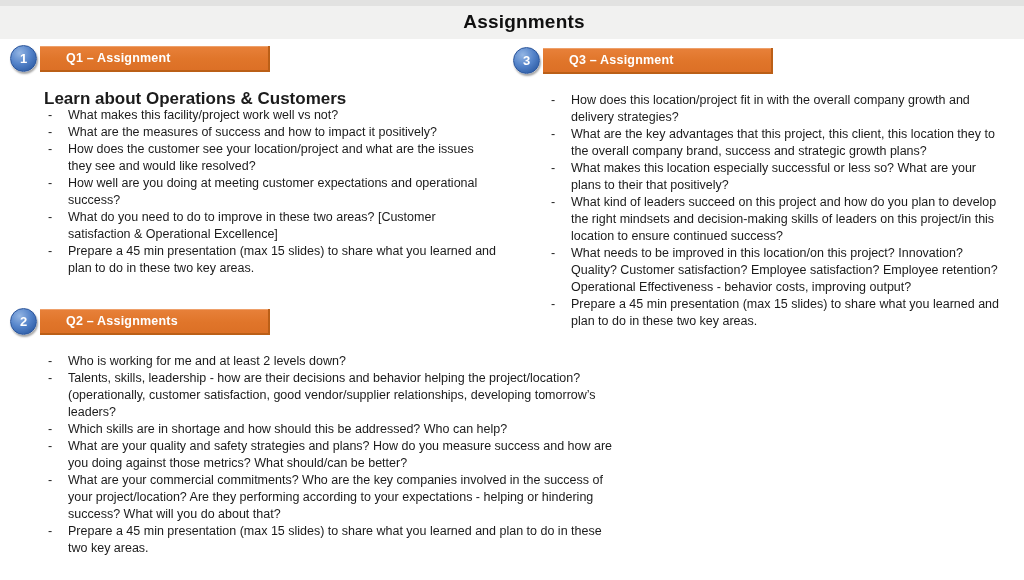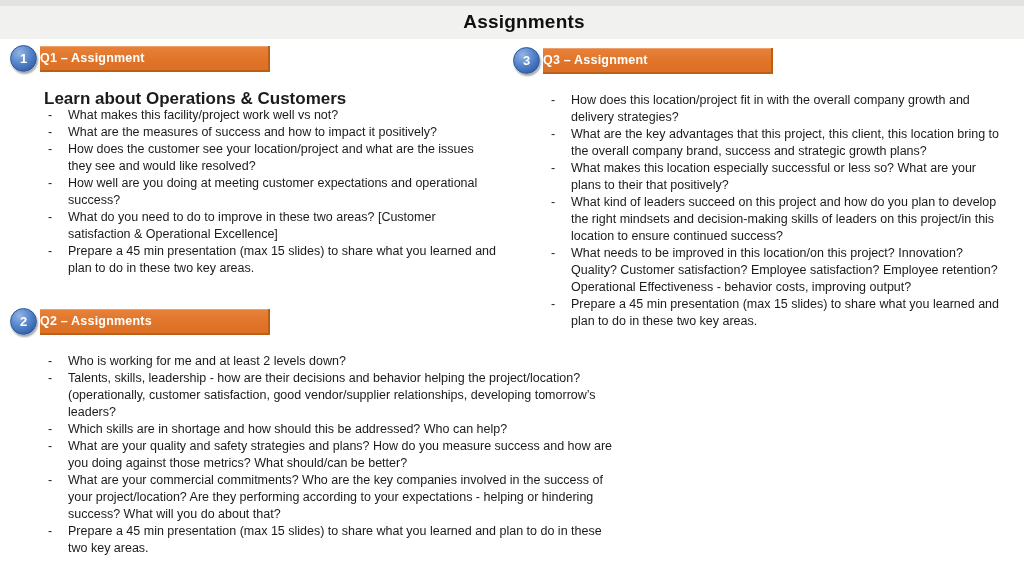--- a/index.html
+++ b/index.html
@@ -51,21 +51,21 @@
   }
 
   .bar {
     flex:none;
     width:230px; height:26px;
     background:linear-gradient(#e8813a 0%, #e0752a 55%, #dc7026 100%);
     border-right:2px solid #bb5f17;
     border-bottom:2px solid #bb5f17;
     box-shadow:inset 0 1px 0 rgba(255,255,255,0.25);
     display:flex; align-items:center;
-    padding:0 0;
+    padding:0 26px;
   }
   .bar .bar-label {
     color:#ffffff;
     font-size:12.5px;
     font-weight:bold;
     letter-spacing:.2px;
   }
 
   .content { margin-left:34px; margin-top:18px; }
   .sec-q1 .content { width:456px; }
@@ -177,21 +177,21 @@
     </div>
   </div>
   <div class="content">
     <ul class="bullets">
         <li>
           <span class="dash">-</span>
           <span class="btxt">How does this location/project fit in with the overall company growth and delivery strategies?</span>
         </li>
         <li>
           <span class="dash">-</span>
-          <span class="btxt">What are the key advantages that this project, this client, this location bring to the overall company brand, success and strategic growth plans?</span>
+          <span class="btxt">What are the key advantages that this project, this client, this location they to the overall company brand, success and strategic growth plans?</span>
         </li>
         <li>
           <span class="dash">-</span>
           <span class="btxt">What makes this location especially successful or less so? What are your plans to their that positively?</span>
         </li>
         <li>
           <span class="dash">-</span>
           <span class="btxt">What kind of leaders succeed on this project and how do you plan to develop the right mindsets and decision-making skills of leaders on this project/in this location to ensure continued success?</span>
         </li>
         <li>

